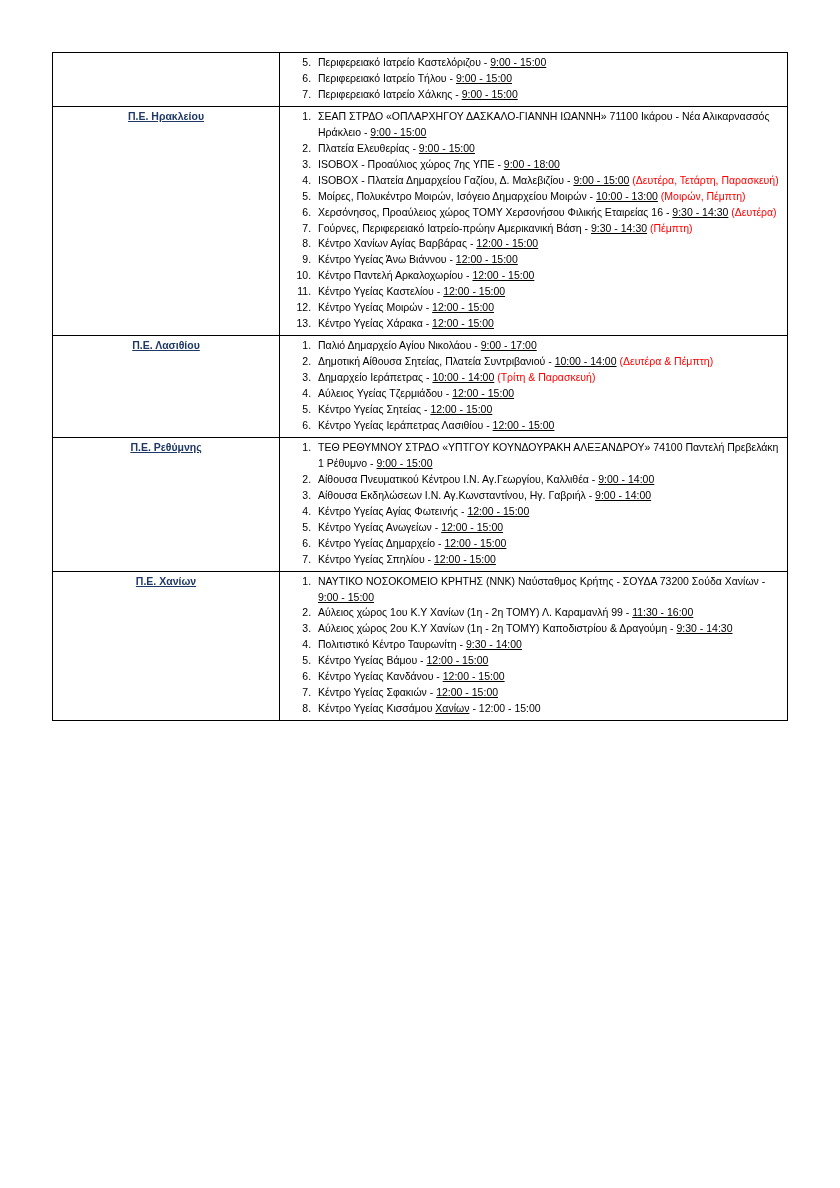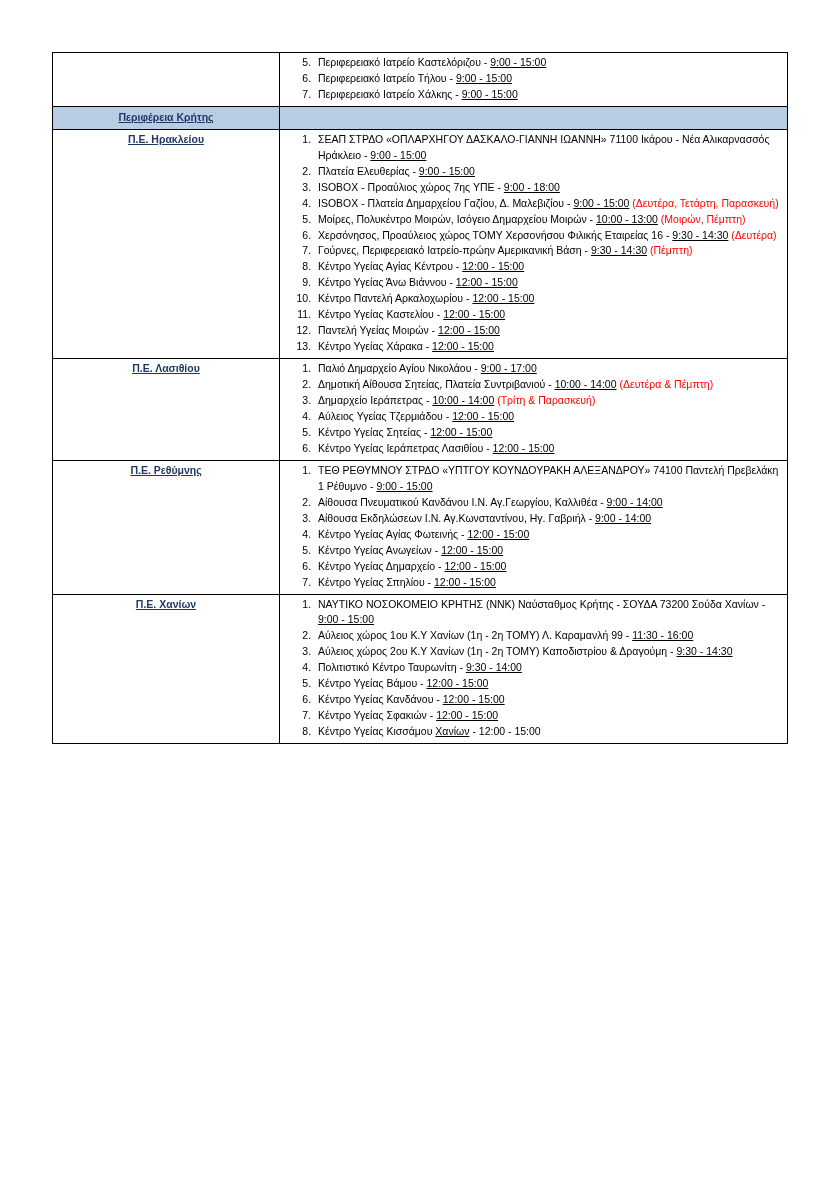--- a/index.html
+++ b/index.html
@@ -76,40 +76,36 @@
         <tr>
           <td class="label">&nbsp;</td>
           <td class="content">
             <ol class="items" start="5">
               <li><span>Περιφερειακό Ιατρείο Καστελόριζου - </span><span class="u">9:00 - 15:00</span></li>
               <li><span>Περιφερειακό Ιατρείο Τήλου - </span><span class="u">9:00 - 15:00</span></li>
               <li><span>Περιφερειακό Ιατρείο Χάλκης - </span><span class="u">9:00 - 15:00</span></li>
             </ol>
           </td>
         </tr>
-        <tr class="region">
-          <td class="label"><span class="lbl">Περιφέρεια Κρήτης</span></td>
-          <td class="content">&nbsp;</td>
-        </tr>
         <tr>
           <td class="label"><span class="lbl">Π.Ε. Ηρακλείου</span></td>
           <td class="content">
             <ol class="items" start="1">
               <li><span>ΣΕΑΠ ΣΤΡΔΟ «ΟΠΛΑΡΧΗΓΟΥ ΔΑΣΚΑΛΟ-ΓΙΑΝΝΗ ΙΩΑΝΝΗ» 71100 Ικάρου - Νέα Αλικαρνασσός Ηράκλειο - </span><span class="u">9:00 - 15:00</span></li>
               <li><span>Πλατεία Ελευθερίας - </span><span class="u">9:00 - 15:00</span></li>
               <li><span>ISOBOX - Προαύλιος χώρος 7ης ΥΠΕ - </span><span class="u">9:00 - 18:00</span></li>
               <li><span>ISOBOX - Πλατεία Δημαρχείου Γαζίου, Δ. Μαλεβιζίου - </span><span class="u">9:00 - 15:00</span><span> </span><span class="red">(Δευτέρα, Τετάρτη, Παρασκευή)</span></li>
               <li><span>Μοίρες, Πολυκέντρο Μοιρών, Ισόγειο Δημαρχείου Μοιρών - </span><span class="u">10:00 - 13:00</span><span> </span><span class="red">(Μοιρών, Πέμπτη)</span></li>
               <li><span>Χερσόνησος, Προαύλειος χώρος ΤΟΜΥ Χερσονήσου Φιλικής Εταιρείας 16 - </span><span class="u">9:30 - 14:30</span><span> </span><span class="red">(Δευτέρα)</span></li>
               <li><span>Γούρνες, Περιφερειακό Ιατρείο-πρώην Αμερικανική Βάση - </span><span class="u">9:30 - 14:30</span><span> </span><span class="red">(Πέμπτη)</span></li>
-              <li><span>Κέντρο Υγείας Αγίας Κέντρου - </span><span class="u">12:00 - 15:00</span></li>
+              <li><span>Κέντρο Χανίων Αγίας Βαρβάρας - </span><span class="u">12:00 - 15:00</span></li>
               <li><span>Κέντρο Υγείας Άνω Βιάννου - </span><span class="u">12:00 - 15:00</span></li>
               <li><span>Κέντρο Παντελή Αρκαλοχωρίου - </span><span class="u">12:00 - 15:00</span></li>
               <li><span>Κέντρο Υγείας Καστελίου - </span><span class="u">12:00 - 15:00</span></li>
-              <li><span>Παντελή Υγείας Μοιρών - </span><span class="u">12:00 - 15:00</span></li>
+              <li><span>Κέντρο Υγείας Μοιρών - </span><span class="u">12:00 - 15:00</span></li>
               <li><span>Κέντρο Υγείας Χάρακα - </span><span class="u">12:00 - 15:00</span></li>
             </ol>
           </td>
         </tr>
         <tr>
           <td class="label"><span class="lbl">Π.Ε. Λασιθίου</span></td>
           <td class="content">
             <ol class="items" start="1">
               <li><span>Παλιό Δημαρχείο Αγίου Νικολάου - </span><span class="u">9:00 - 17:00</span></li>
               <li><span>Δημοτική Αίθουσα Σητείας, Πλατεία Συντριβανιού - </span><span class="u">10:00 - 14:00</span><span> </span><span class="red">(Δευτέρα &amp; Πέμπτη)</span></li>
@@ -118,21 +114,21 @@
               <li><span>Κέντρο Υγείας Σητείας - </span><span class="u">12:00 - 15:00</span></li>
               <li><span>Κέντρο Υγείας Ιεράπετρας Λασιθίου - </span><span class="u">12:00 - 15:00</span></li>
             </ol>
           </td>
         </tr>
         <tr>
           <td class="label"><span class="lbl">Π.Ε. Ρεθύμνης</span></td>
           <td class="content">
             <ol class="items" start="1">
               <li><span>ΤΕΘ ΡΕΘΥΜΝΟΥ ΣΤΡΔΟ «ΥΠΤΓΟΥ ΚΟΥΝΔΟΥΡΑΚΗ ΑΛΕΞΑΝΔΡΟΥ» 74100 Παντελή Πρεβελάκη 1 Ρέθυμνο - </span><span class="u">9:00 - 15:00</span></li>
-              <li><span>Αίθουσα Πνευματικού Κανδάνου Ι.Ν. Αγ.Γεωργίου, Καλλιθέα - </span><span class="u">9:00 - 14:00</span></li>
+              <li><span>Αίθουσα Πνευματικού Κέντρου Ι.Ν. Αγ.Γεωργίου, Καλλιθέα - </span><span class="u">9:00 - 14:00</span></li>
               <li><span>Αίθουσα Εκδηλώσεων Ι.Ν. Αγ.Κωνσταντίνου, Ηγ. Γαβριήλ - </span><span class="u">9:00 - 14:00</span></li>
               <li><span>Κέντρο Υγείας Αγίας Φωτεινής - </span><span class="u">12:00 - 15:00</span></li>
               <li><span>Κέντρο Υγείας Ανωγείων - </span><span class="u">12:00 - 15:00</span></li>
               <li><span>Κέντρο Υγείας Δημαρχείο - </span><span class="u">12:00 - 15:00</span></li>
               <li><span>Κέντρο Υγείας Σπηλίου - </span><span class="u">12:00 - 15:00</span></li>
             </ol>
           </td>
         </tr>
         <tr>
           <td class="label"><span class="lbl">Π.Ε. Χανίων</span></td>

